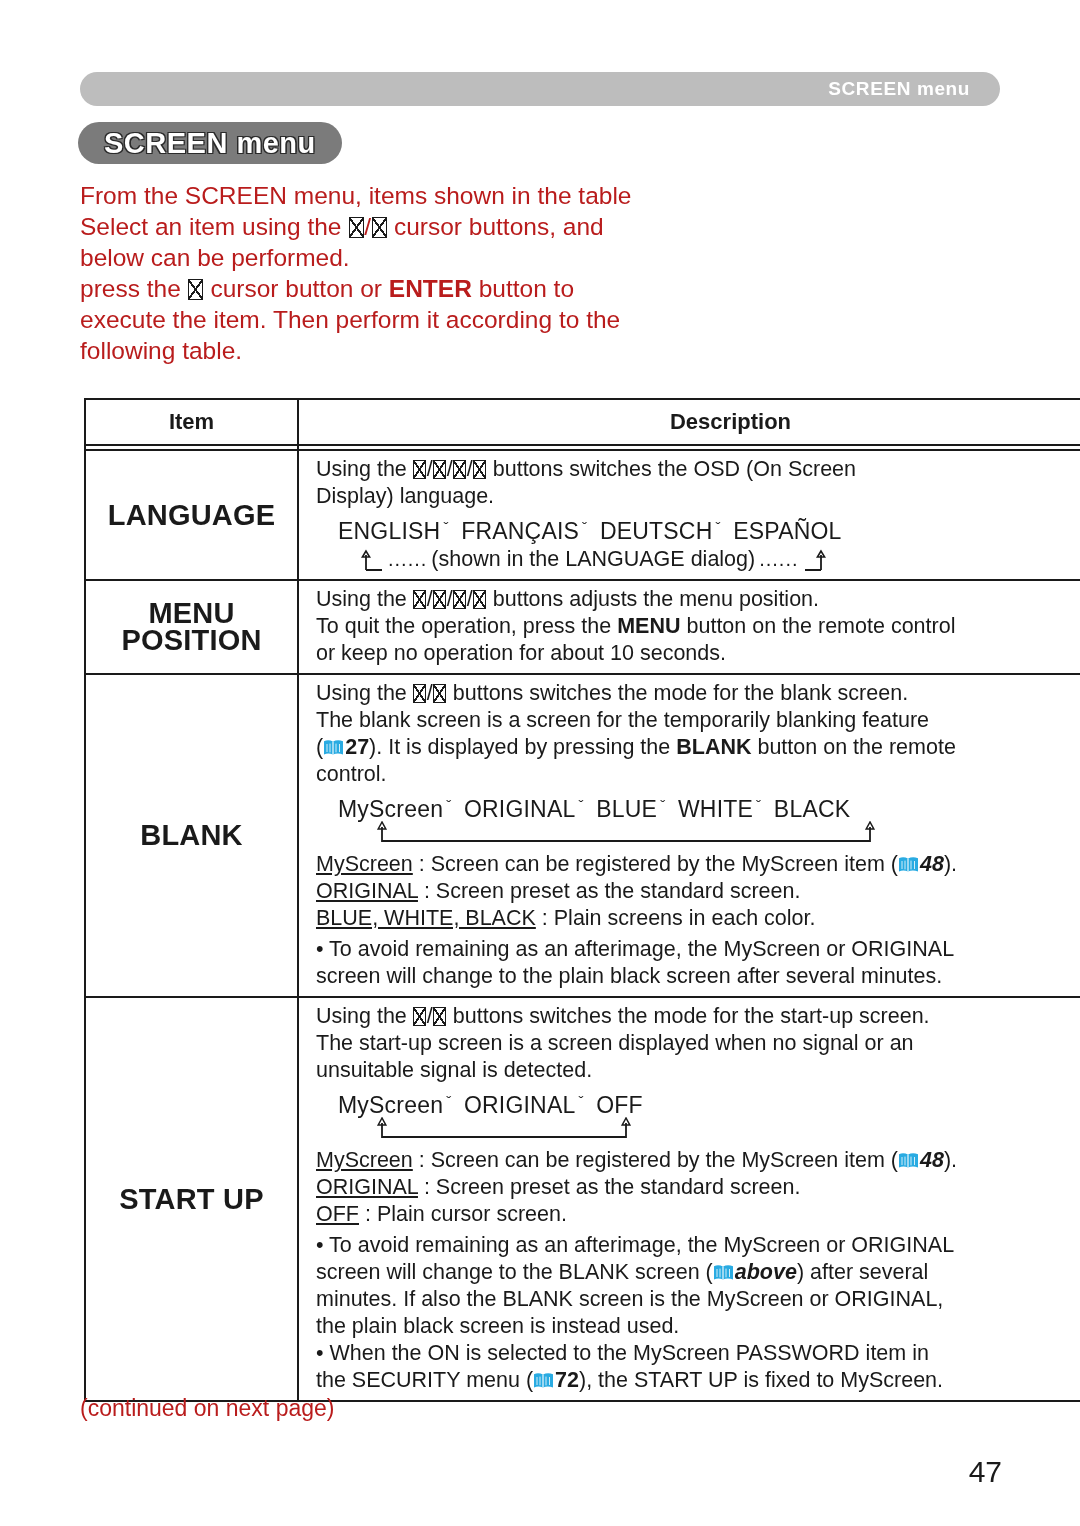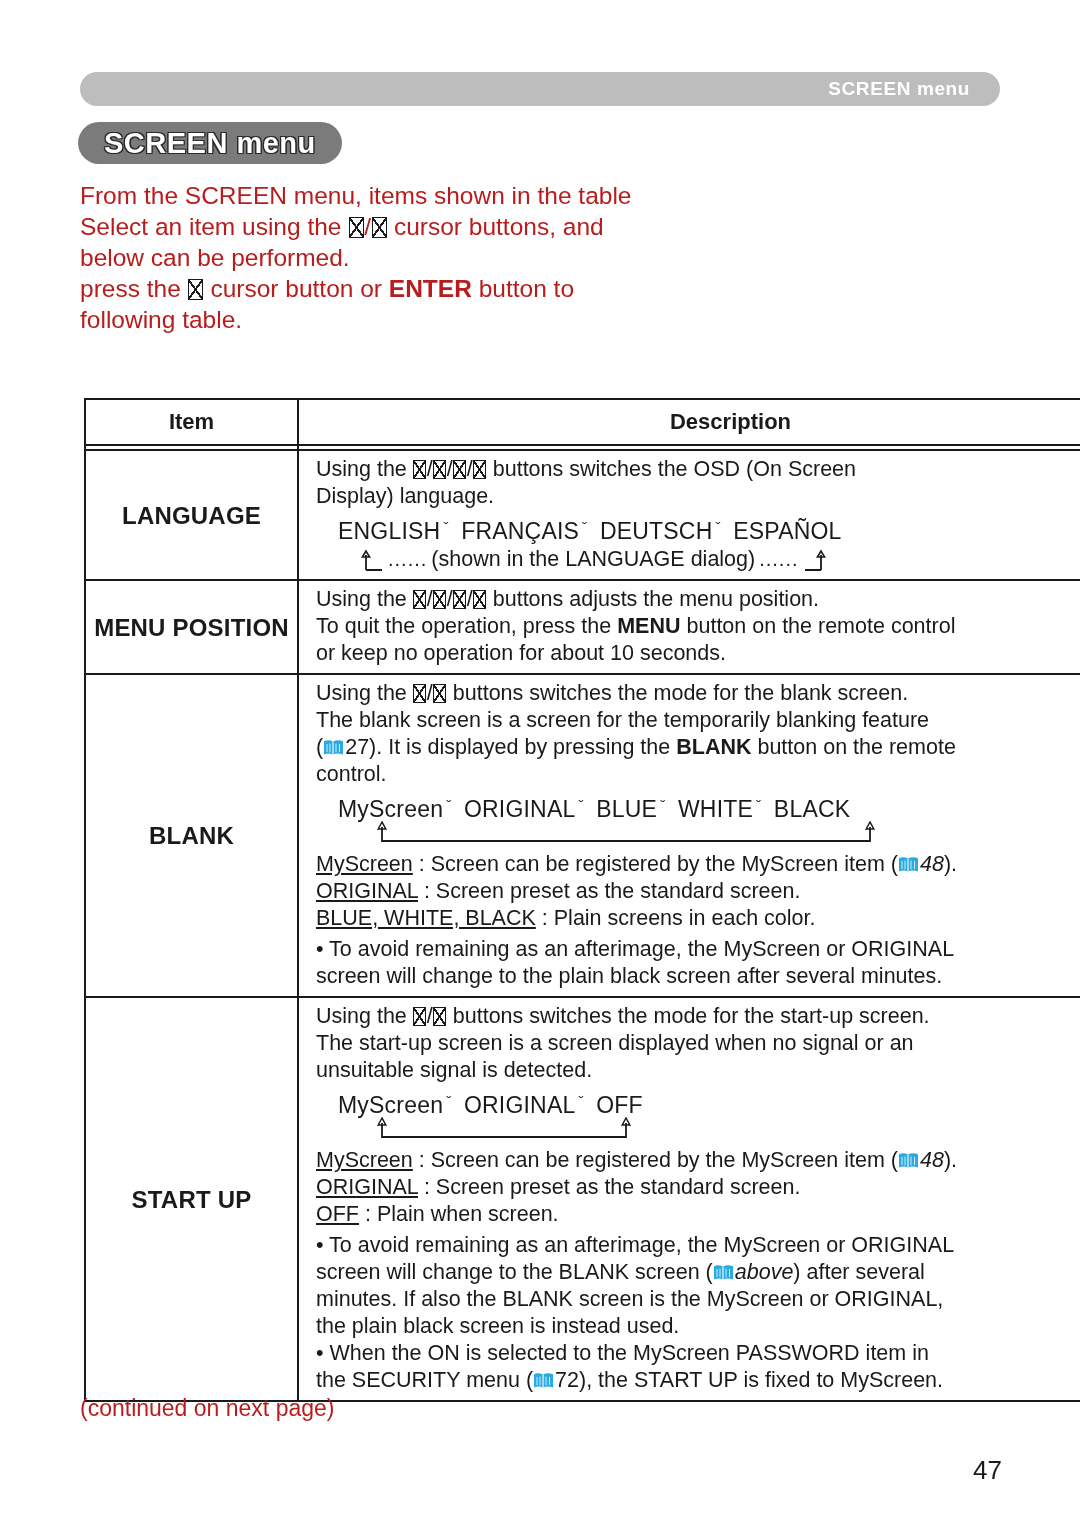--- a/index.html
+++ b/index.html
@@ -136,21 +136,21 @@
   .hdr-rule td {
     border-top: 2px solid #1a1a1a;
     border-bottom: none;
     height: 3px;
     padding: 0;
   }
 
   td.item-cell {
     text-align: center;
     font-weight: bold;
-    font-size: 24px;
+    font-size: 29px;
     letter-spacing: 0.2px;
   }
   td.desc-cell {
     padding: 5px 10px 6px 17px;
     text-align: left;
     margin-left: 8px;
   }
   .desc-cell p { margin: 0; }
 
   .sub-sep { border-top: 2px solid #1a1a1a; }
@@ -161,21 +161,21 @@
   .book-icon {
     display: inline-block;
     width: 21px;
     height: 17px;
     vertical-align: -2px;
     position: relative;
     margin-right: 1px;
   }
   .book-icon svg { display: block; }
   .pgref {
-    font-weight: normal;
+    font-weight: bold;
     font-style: italic;
     text-align: center;
   }
   .pgref.upright { font-style: normal; }
 
   
   .cycle-opts {
     display: block;
     margin: 4px 0 0 22px;
     font-size: 23px;
@@ -216,40 +216,41 @@
     position: absolute;
     left: 80px;
     top: 1395px;
     font-size: 23px;
     color: #b91c1c;
   }
   .page-num {
     position: absolute;
     right: 78px;
     top: 1455px;
-    font-size: 26px;
+    font-size: 30px;
     color: #1a1a1a;
   }
 </style>
 </head>
 <body>
 
 <div class="header-bar">
   <span class="hdr-text">SCREEN menu</span>
 </div>
 
 <div class="title-pill">
   <span class="title-text">SCREEN menu</span>
 </div>
 
 <div class="intro">
   <p>From the SCREEN menu, items shown in the table</p>
   <p><span>Select an item using the </span><span class="tofu"></span>/<span class="tofu"></span><span> cursor buttons, and</span></p>
   <p>below can be performed.</p>
   <p><span>press the </span><span class="tofu"></span><span> cursor button or </span><b>ENTER</b><span> button to</span></p>
+  <p>execute the item. Then perform it according to the</p>
   <p>following table.</p>
 </div>
 
 <table class="tbl">
   <colgroup>
       <col class="col-item">
       <col>
     </colgroup>
   <thead>
     <tr>
@@ -364,21 +365,21 @@
             <path d="M288 1 L284.2 8 L291.8 8 Z" fill="none" stroke="#1a1a1a" stroke-width="1.5"></path>
           </svg>
         </span>
 
         <p style="margin-top:6px;"><u class="plain">MyScreen</u><span> : Screen can be registered by the MyScreen item (</span><span class="book-icon"><svg width="21" height="17" viewBox="0 0 21 17">
                 <path d="M1 2.2 Q5.2 0.4 10 2.4 Q14.8 0.4 20 2.2 L20 15.4 Q14.8 13.6 10 15.4 Q5.2 13.6 1 15.4 Z" fill="#29ABE2"></path>
                 <path d="M10 2.4 L10 15.4" stroke="#ffffff" stroke-width="1.1"></path>
                 <path d="M4 5 L4 13 M7 4.6 L7 13.4 M13 4.6 L13 13.4 M16.5 5 L16.5 13" stroke="#ffffff" stroke-width="0.8"></path>
               </svg></span><span class="pgref">48</span><span>).</span></p>
         <p><u class="plain">ORIGINAL</u><span> : Screen preset as the standard screen.</span></p>
-        <p><u class="plain">OFF</u><span> : Plain when screen.</span></p>
+        <p><u class="plain">OFF</u><span> : Plain cursor screen.</span></p>
 
         <p style="margin-top:4px;">• To avoid remaining as an afterimage, the MyScreen or ORIGINAL</p>
         <p><span>screen will change to the BLANK screen (</span><span class="book-icon"><svg width="21" height="17" viewBox="0 0 21 17">
                 <path d="M1 2.2 Q5.2 0.4 10 2.4 Q14.8 0.4 20 2.2 L20 15.4 Q14.8 13.6 10 15.4 Q5.2 13.6 1 15.4 Z" fill="#29ABE2"></path>
                 <path d="M10 2.4 L10 15.4" stroke="#ffffff" stroke-width="1.1"></path>
                 <path d="M4 5 L4 13 M7 4.6 L7 13.4 M13 4.6 L13 13.4 M16.5 5 L16.5 13" stroke="#ffffff" stroke-width="0.8"></path>
               </svg></span><span class="pgref">above</span><span>) after several</span></p>
         <p>minutes. If also the BLANK screen is the MyScreen or ORIGINAL,</p>
         <p>the plain black screen is instead used.</p>
         <p>• When the ON is selected to the MyScreen PASSWORD item in</p>

